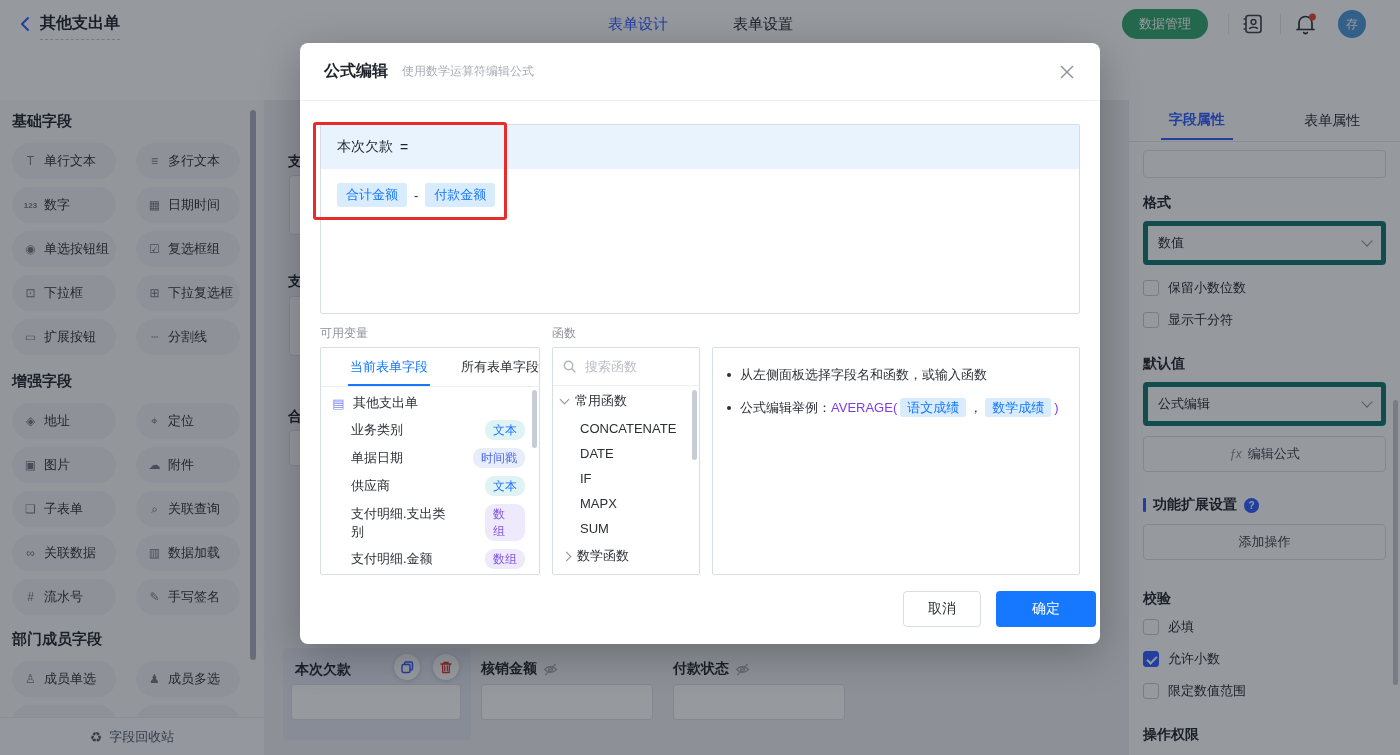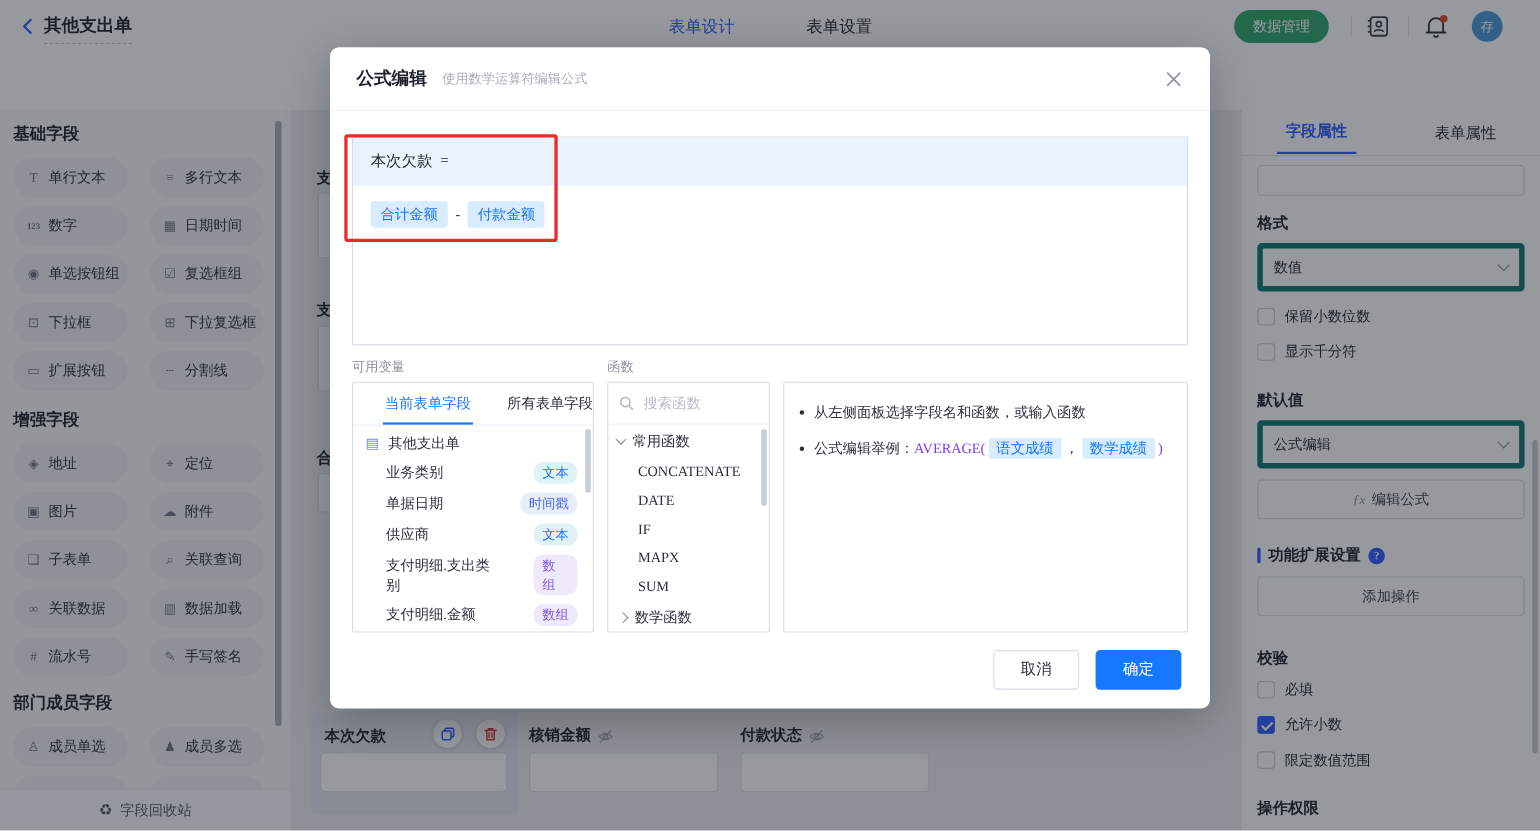--- a/index.html
+++ b/index.html
@@ -1,17 +1,17 @@
 <!DOCTYPE html>
 <html><head>
 <meta charset="utf-8">
 <style>
   html,body{margin:0;padding:0;}
   .stage{position:relative;width:1400px;height:755px;overflow:hidden;
-    font-family:Liberation Serif, serif;background:#eef0f3;color:#1d2129;font-size:13px;}
+    font-family:Liberation Sans, sans-serif;background:#eef0f3;color:#1d2129;font-size:13px;}
   .abs{position:absolute;}
   
   .hdr{position:absolute;left:0;top:0;width:1400px;height:48px;background:#fff;}
   .page-title{position:absolute;left:40px;top:13px;font-size:16px;font-weight:700;color:#1d2129;
     border-bottom:1px dashed #c3c7cf;padding-bottom:5px;}
   .hdr-tab{position:absolute;top:15px;font-size:15px;color:#1d2129;cursor:pointer;}
   .hdr-tab.active{color:#2e5bff;}
   .pill-green{position:absolute;left:1122px;top:9px;height:30px;padding:0 17px;border-radius:15px;
     background:#2fa46b;color:#fff;font-size:13px;display:flex;align-items:center;}
   .vdiv{position:absolute;top:14px;width:1px;height:20px;background:#e3e5ea;}
@@ -111,21 +111,21 @@
   .car.down{transform:rotate(45deg);margin-top:-3px;}
   .car.right{transform:rotate(-45deg);margin-left:2px;}
   .fitem{padding:5px 8px 5px 27px;font-size:13px;color:#2b2f36;cursor:pointer;}
   .help-row{display:flex;gap:9px;font-size:13px;color:#2b2f36;line-height:1.55;margin-bottom:13px;}
   .dot{width:4px;height:4px;border-radius:50%;background:#2b2f36;margin-top:8px;flex:0 0 auto;}
   .fnname{color:#7d3ce8;}
   .chip.sm{padding:2px 7px;margin:0 3px;}
   .m-btn{position:absolute;top:548px;height:36px;border-radius:4px;font-size:14px;display:flex;align-items:center;
     justify-content:center;cursor:pointer;box-sizing:border-box;}
   .m-cancel{left:603px;width:78px;border:1px solid #d8dce5;background:#fff;color:#2b2f36;}
-  .m-ok{left:696px;width:78px;background:#1677ff;color:#fff;}
+  .m-ok{left:696px;width:100px;background:#1677ff;color:#fff;}
   svg{display:block;}
 </style>
 </head>
 <body>
 
 <div class="stage">
 
   <div class="hdr">
     <span class="abs" style="left:18px;top:16px;cursor:pointer;">
       <svg width="14" height="16" viewBox="0 0 14 16">

